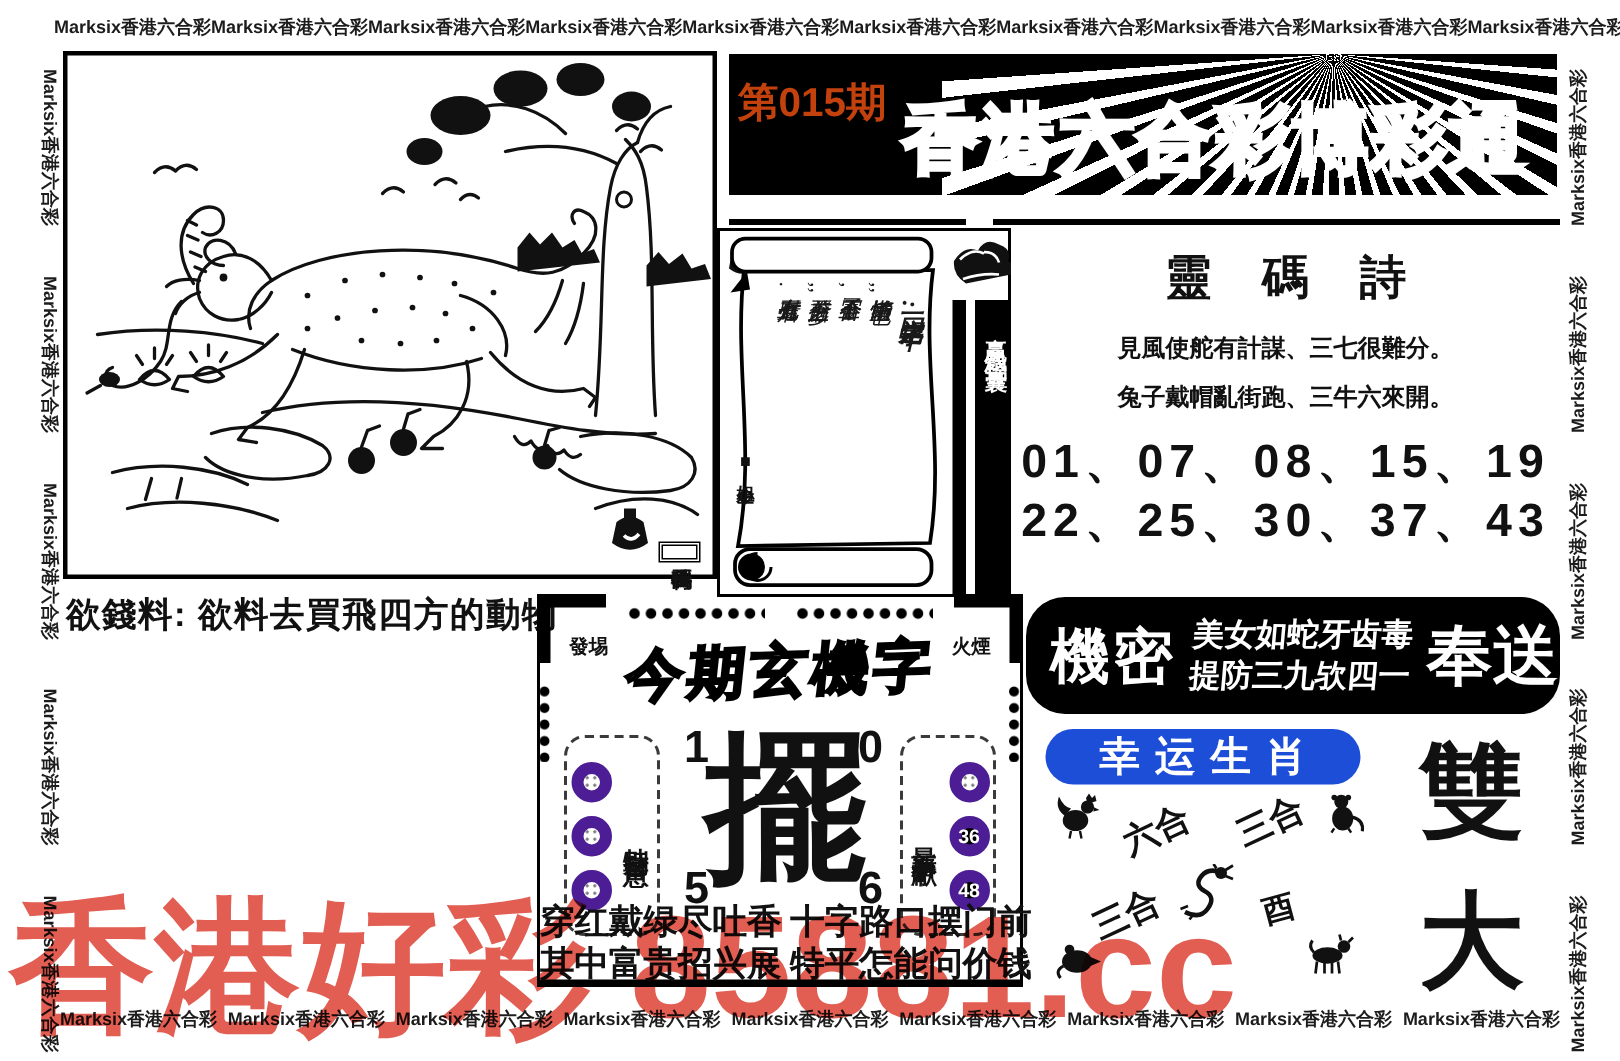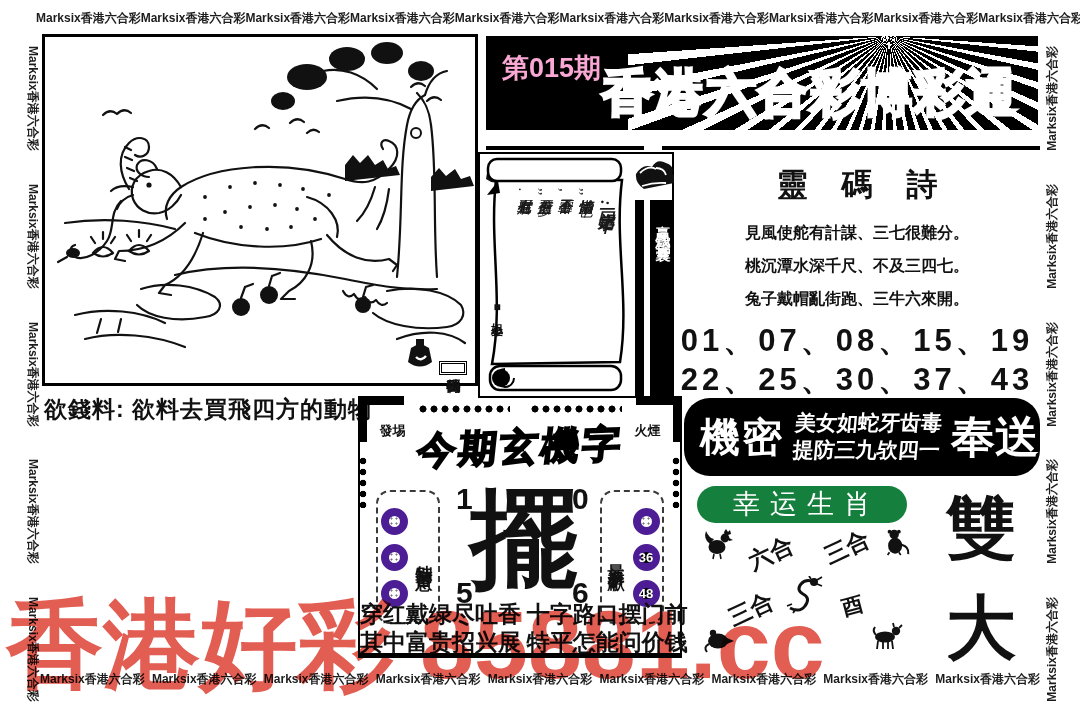--- a/index.html
+++ b/index.html
@@ -24,21 +24,21 @@
             font-family:"Liberation Serif",serif}
 
   .money-clue{font-size:23px;font-weight:bold;letter-spacing:1px}
 
   
   .masthead{background:#000;overflow:hidden}
   .masthead::before{content:"";position:absolute;inset:0;
     background:repeating-conic-gradient(from 96deg at 73% 0%,
       rgba(255,255,255,0) 0deg 4.4deg,#fff 4.4deg 6.8deg)}
   .mast-mask{position:absolute;left:0;top:0;width:142px;height:100%;background:#000}
-  .issue{position:absolute;left:16px;top:14px;color:#f9a8d4;font-size:27px;font-weight:bold}
+  .issue{position:absolute;left:6px;top:14px;color:#c2410c;font-size:27px;font-weight:bold}
   .mtitle{position:absolute;left:116px;top:24px;font-size:50px;font-weight:bold;
           letter-spacing:2px;color:#15803d;-webkit-text-stroke:3px #fff;
           font-family:"Liberation Serif",serif;white-space:nowrap}
   .rule{background:#000}
 
   
   .scroll-box{border:2px solid #000;background:#fff}
   .ink-bar{background:#000}
   .bar-label{writing-mode:vertical-rl;color:#fff;font-size:15px;font-weight:bold;
              letter-spacing:7px;padding-top:14px;width:100%;text-align:center}
@@ -89,21 +89,21 @@
              align-items:center;justify-content:center}
   .vlabel{writing-mode:vertical-rl;font-size:17px;font-weight:bold;letter-spacing:3px;
           font-family:"Liberation Serif",serif}
   .cnum{position:absolute;font-size:30px;font-weight:bold}
   .bigchar{position:absolute;font-size:108px;line-height:1;font-weight:bold;
            font-family:"Liberation Serif",serif}
   .verse{position:absolute;width:100%;text-align:center;font-family:"Liberation Serif",serif;
          font-weight:bold;font-size:23px;line-height:29px;white-space:nowrap}
 
   
-  .zpill{background:#15803d;border-radius:20px;color:#fff;font-size:27px;font-weight:normal;
+  .zpill{background:#1d4ed8;border-radius:20px;color:#fff;font-size:27px;font-weight:bold;
          letter-spacing:10px;text-align:center;line-height:37px;padding-left:10px}
   .zlab{position:absolute;font-size:23px;font-weight:bold;font-family:"Liberation Serif",serif;
         white-space:nowrap}
   .dbl{display:flex;flex-direction:column;gap:30px;font-size:70px;font-weight:bold;
        line-height:1;font-family:"Liberation Serif",serif}
 
   .watermark{font-size:97px;font-weight:bold;line-height:1;white-space:nowrap;
              color:var(--red,#e25d52);mix-blend-mode:multiply;letter-spacing:0}
   .watermark .t2{margin-left:26px}
 
@@ -276,21 +276,20 @@
     <div>前后不分,三三多,</div>
     <div>七七有财五在后.</div>
   </div>
   <div class="abs signature" style="left:8px;top:146px">■金小姐</div>
 </div>
 
 <div class="abs" style="left:676px;top:152px;width:362px;height:246px">
   <div class="ptitle">靈碼詩</div>
   <div class="plines">
     <div class="pline">見風使舵有計謀、三七很難分。</div>
-    <div class="pline">桃沉潭水深千尺、不及三四七。</div>
     <div class="pline">兔子戴帽亂街跑、三牛六來開。</div>
   </div>
   <div style="margin-top:6px">
     <div class="pnum">01、07、08、15、19</div>
     <div class="pnum">22、25、30、37、43</div>
   </div>
 </div>
 
 <div class="abs secret" style="left:684px;top:398px;width:356px;height:78px">
   <div class="jm">機密</div>

